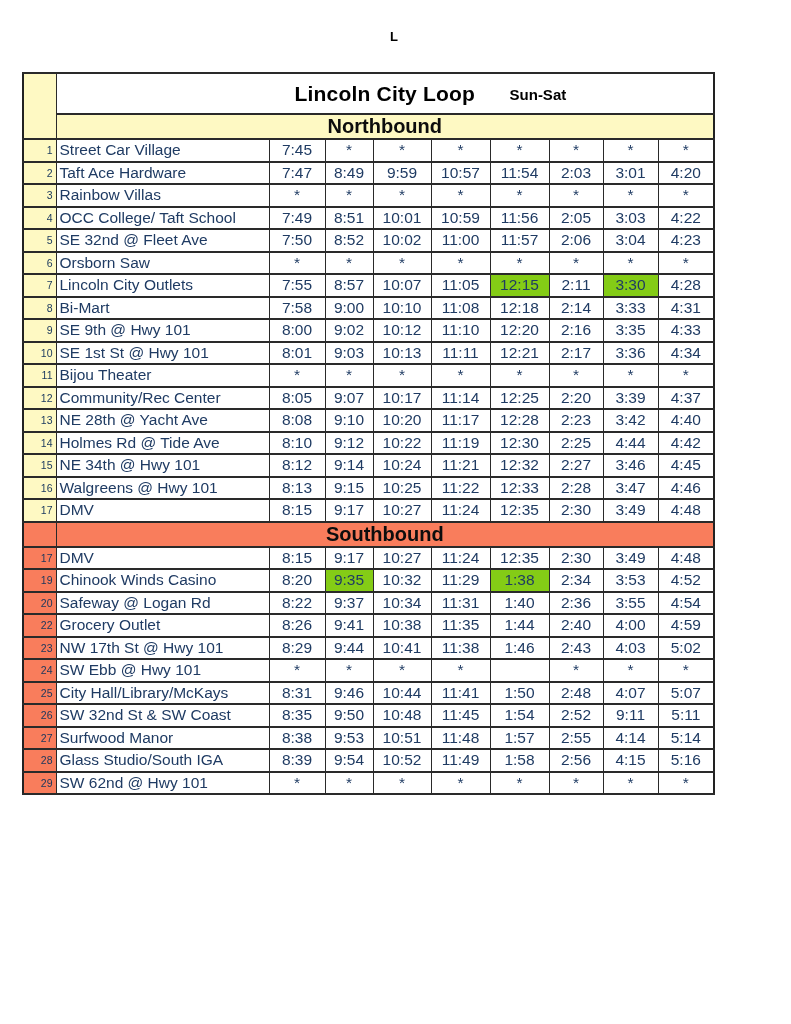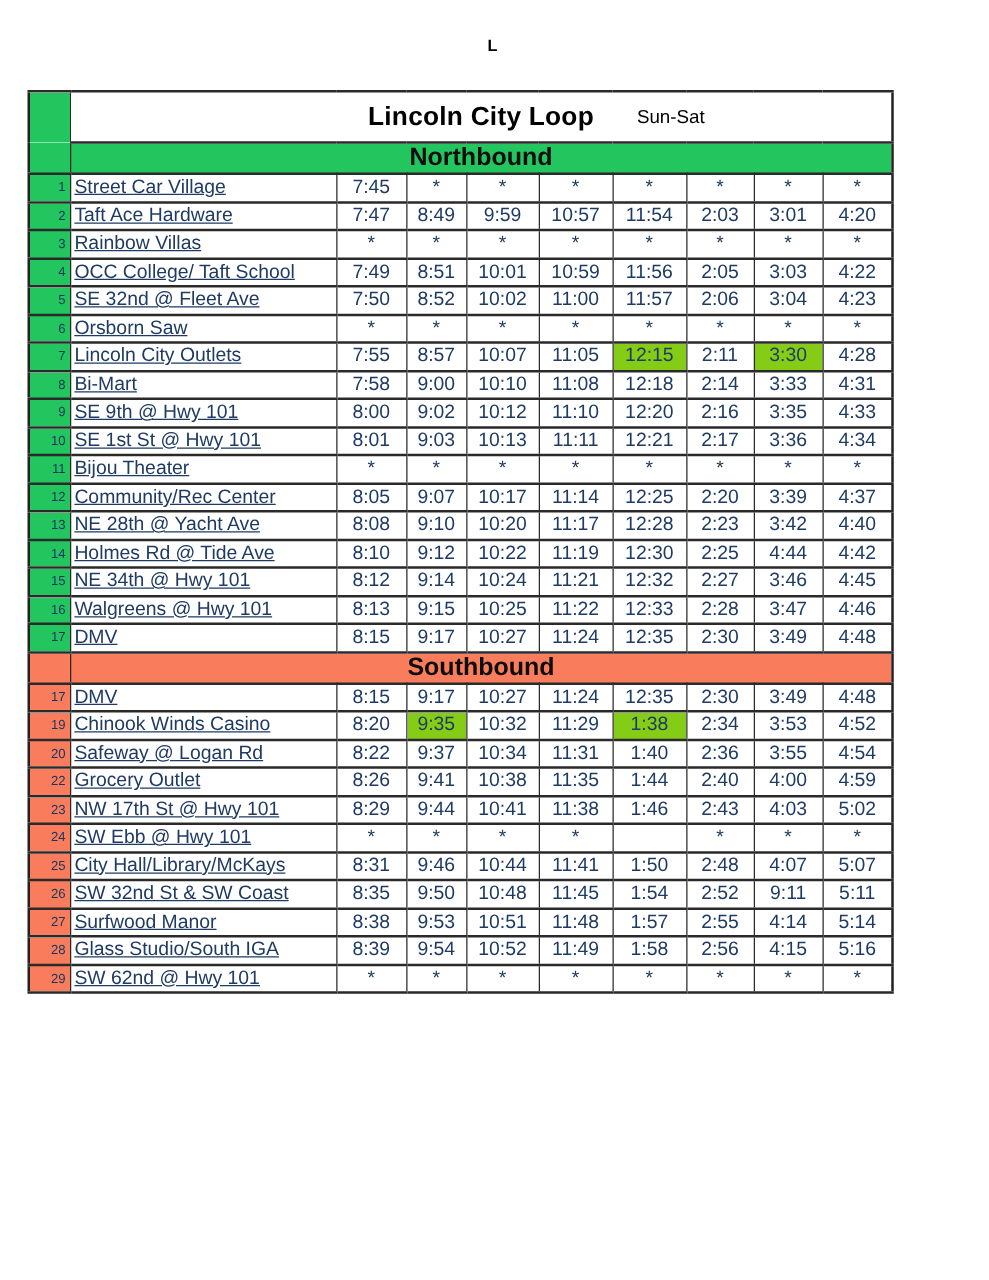--- a/index.html
+++ b/index.html
@@ -30,61 +30,60 @@
     overflow: hidden;
   }
   
   .numcol {
     font-size: 10.5px;
     text-align: right;
     padding-right: 3px;
     color: #17365d;
     border-left: 1px solid #8a8a8a;
   }
-  .nb { background: #22c55e; }
+  .nb { background: #fef9c3; }
   .sb { background: #f97d5c; }
   .join-down { border-bottom: none; }
   .join-up { border-top: none; }
   
   .title-cell {
     background: #ffffff;
     height: 41px;
     position: relative;
     text-align: center;
     vertical-align: middle;
   }
   .title-text {
     font-size: 21px; font-weight: bold; color: #000;
     letter-spacing: 0.2px;
   }
   .days-text {
     position: absolute; left: 69%; top: 50%;
     transform: translateY(-50%);
-    font-size: 15px; font-weight: normal; color: #000;
+    font-size: 15px; font-weight: bold; color: #000;
   }
   
   .band-cell {
     height: 25px;
     text-align: center;
     vertical-align: middle;
     font-size: 20px;
     font-weight: 600;
     color: #0d0d0d;
   }
   
   .data-row td { height: 22.5px; }
   .stop {
     background: #ffffff;
     font-size: 15.5px;
     color: #1f3b63;
     text-align: left;
     padding-left: 3px;
     white-space: nowrap;
     vertical-align: middle;
-    text-decoration: underline;
   }
   .time {
     background: #ffffff;
     font-size: 15.5px;
     color: #1f3b63;
     text-align: center;
     vertical-align: middle;
     white-space: nowrap;
   }
   .hl { background: #84cc16; }

